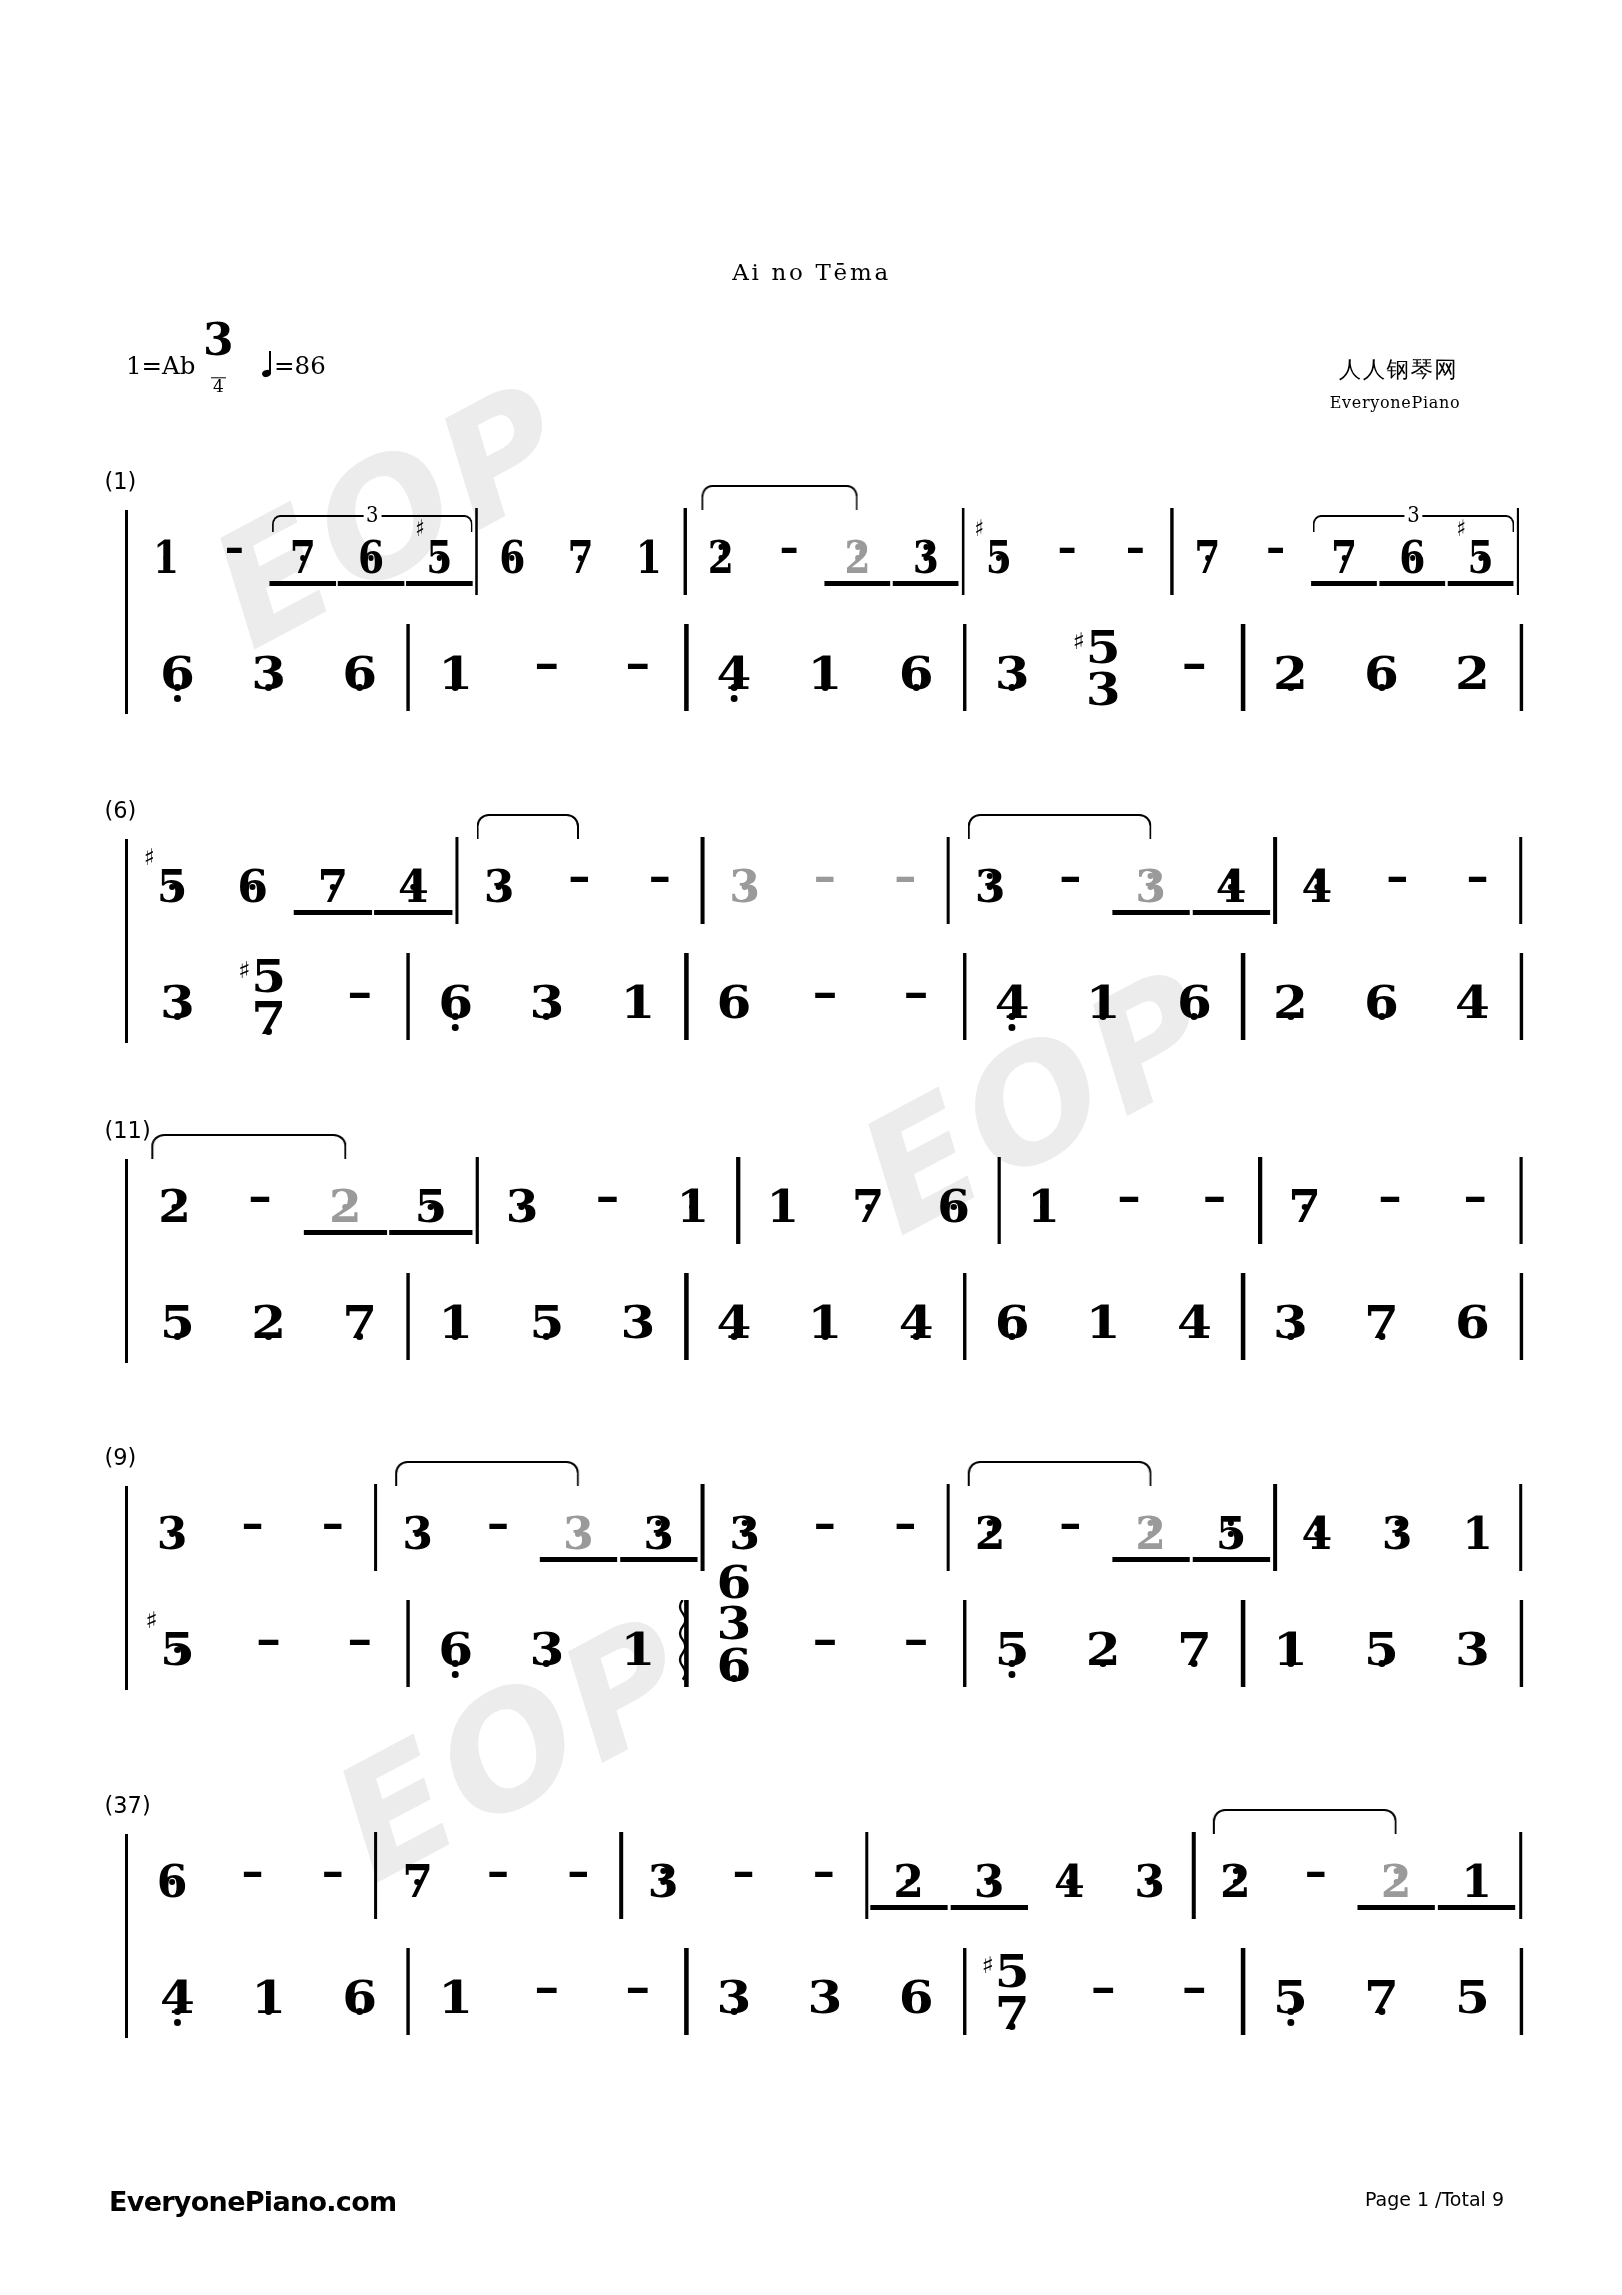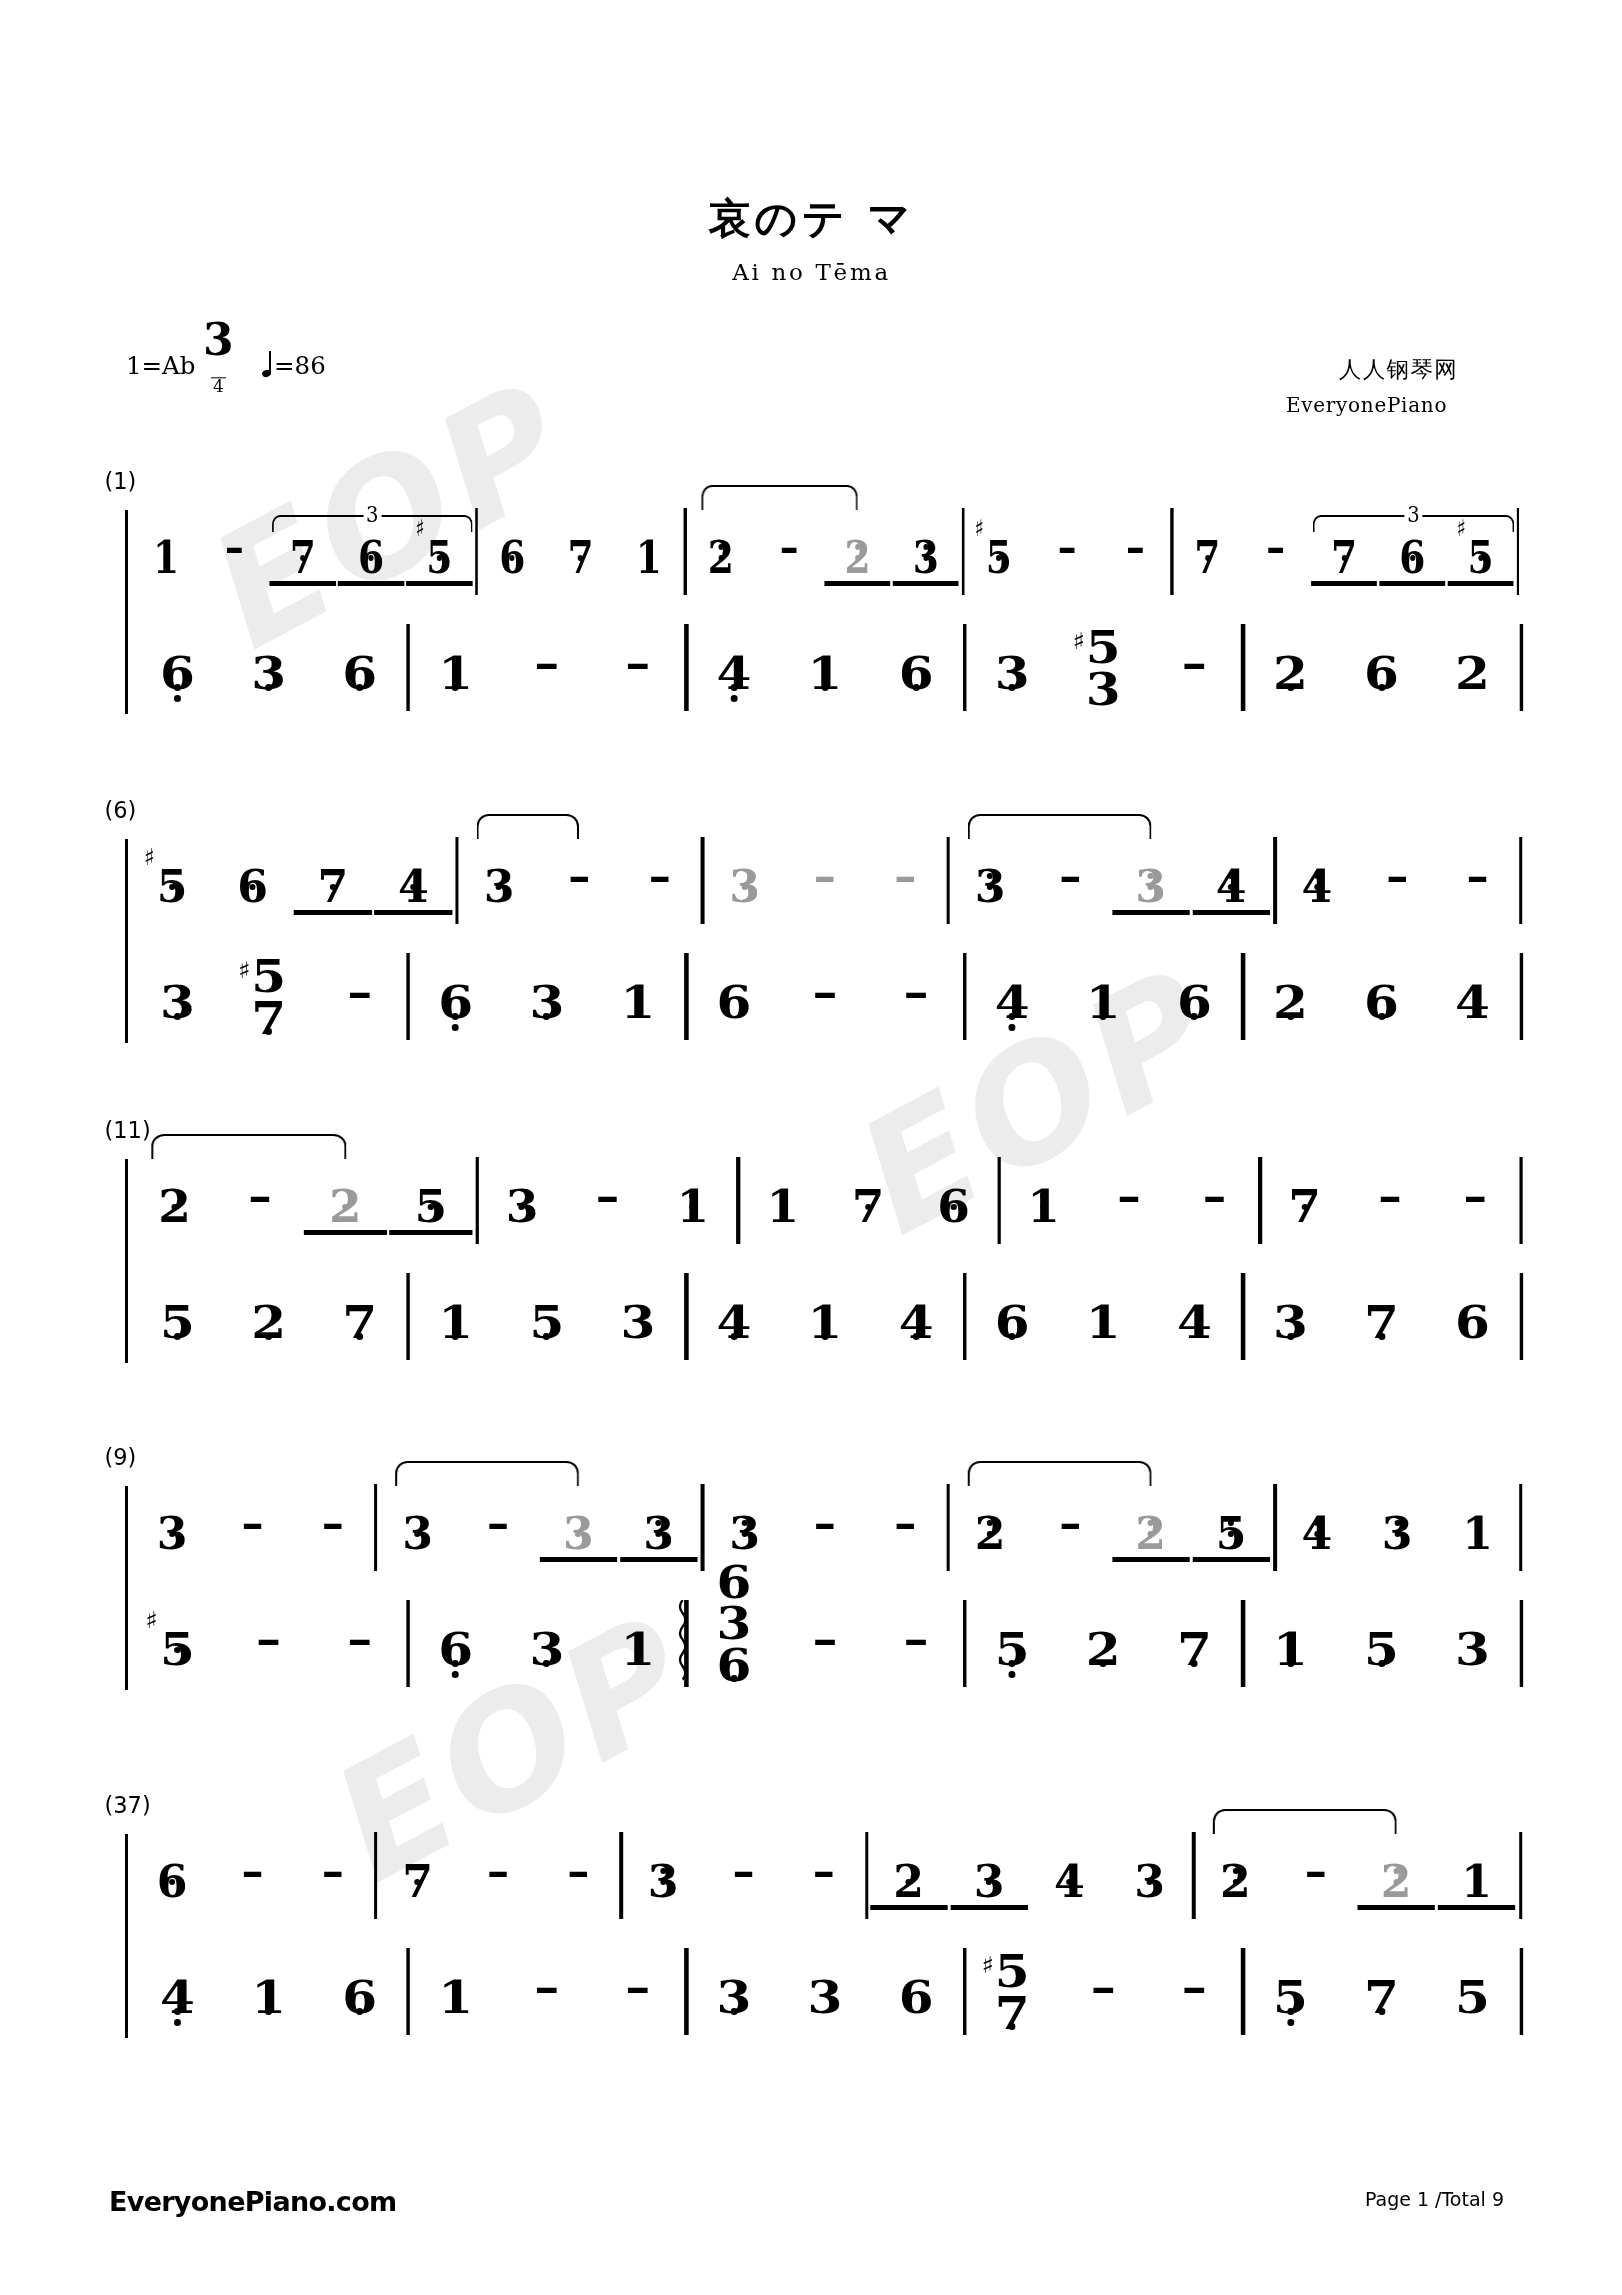--- a/index.html
+++ b/index.html
@@ -28,22 +28,22 @@
   .frac .den{padding:0 2px;border-top:1.7px solid #000;}
   .tempo{display:inline-flex;align-items:center;margin-left:22px;gap:1.4px;font-size:24.5px;}
   .qnote{position:relative;width:11px;height:27px;display:inline-block;}
   .qnote .head{position:absolute;left:0;bottom:2px;width:8.9px;height:6.8px;background:#000;border-radius:50%;transform:rotate(-20deg);}
   .qnote .stem{position:absolute;left:7.5px;bottom:4.8px;width:2px;height:23px;background:#000;}
   .brandcn{
     position:absolute;right:136px;top:354px;width:177px;text-align:center;
     font-family:"DejaVu Sans", sans-serif;font-size:22.5px;letter-spacing:1.4px;
   }
   .branden{
-    position:absolute;right:119px;top:393px;width:218px;text-align:left;
-    font-family:"DejaVu Serif", serif;font-size:20px;letter-spacing:0.7px;
+    position:absolute;right:119px;top:393px;width:218px;text-align:center;
+    font-family:"DejaVu Serif", serif;font-size:16px;letter-spacing:0.7px;
   }
   
   .footleft{position:absolute;left:109px;bottom:78px;
     font-family:"DejaVu Sans", sans-serif;font-size:27px;font-weight:700;letter-spacing:-0.7px;}
   .footright{position:absolute;right:119px;bottom:85px;
     font-family:"DejaVu Sans", sans-serif;font-size:19px;}
   
   .wm{position:absolute;color:#ececec;font-family:"DejaVu Sans", sans-serif;
       font-size:157px;font-weight:700;font-style:italic;letter-spacing:6.8px;
       user-select:none;pointer-events:none;z-index:0;}
@@ -98,21 +98,20 @@
 </style>
 </head>
 <body>
 
 <div id="sheet">
 
   <div class="wm" style="left:204px;top:423px;transform:rotate(-28deg);">EOP</div>
   <div class="wm" style="left:852px;top:1009px;transform:rotate(-28deg);">EOP</div>
   <div class="wm" style="left:327px;top:1656px;transform:rotate(-28deg);">EOP</div>
 
-  <div class="title">哀のテ マ</div>
   <div class="subtitle">Ai no Tēma</div>
 
   <div class="keyinfo">
     <span>1=Ab</span>
     <span class="frac">
       <span class="num">3</span>
       <span class="den">4</span>
     </span>
     <span class="tempo">
       <span class="qnote">

